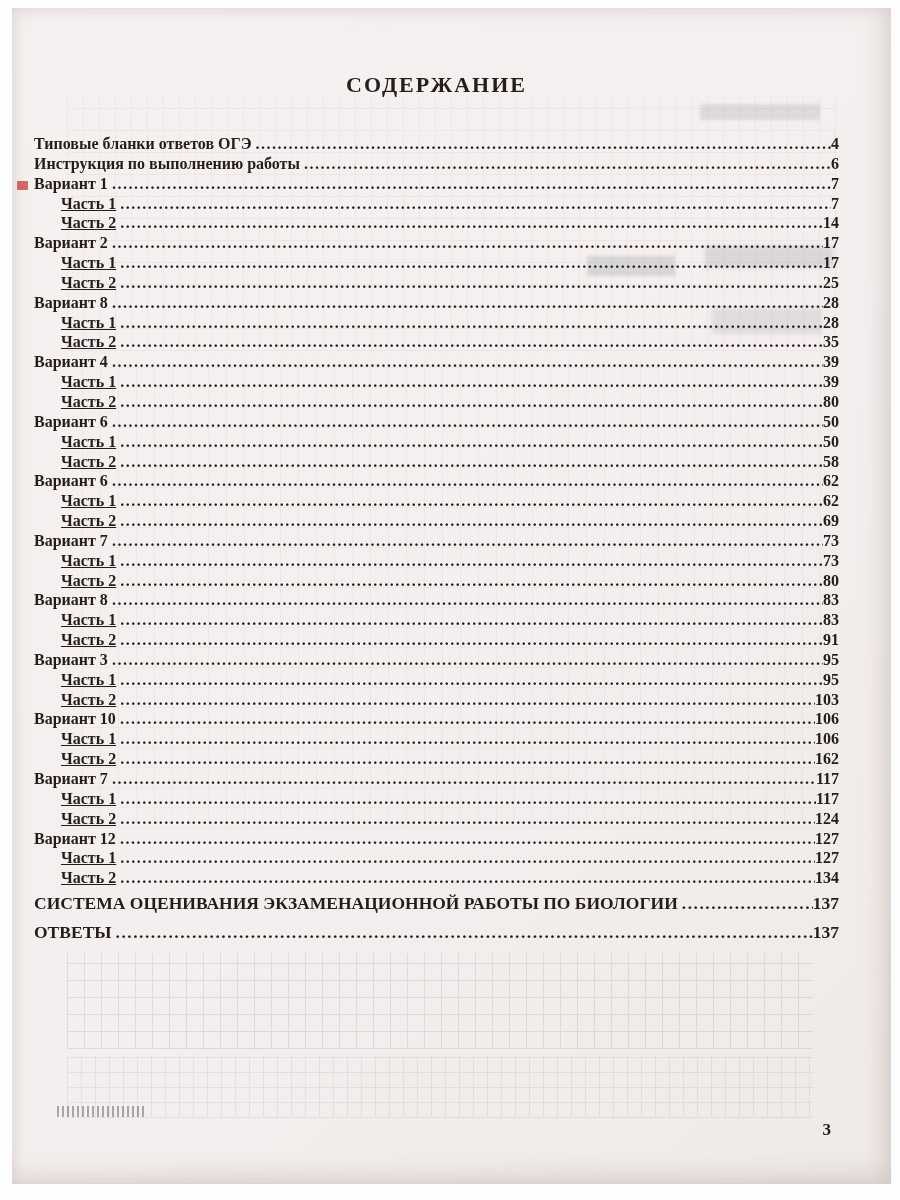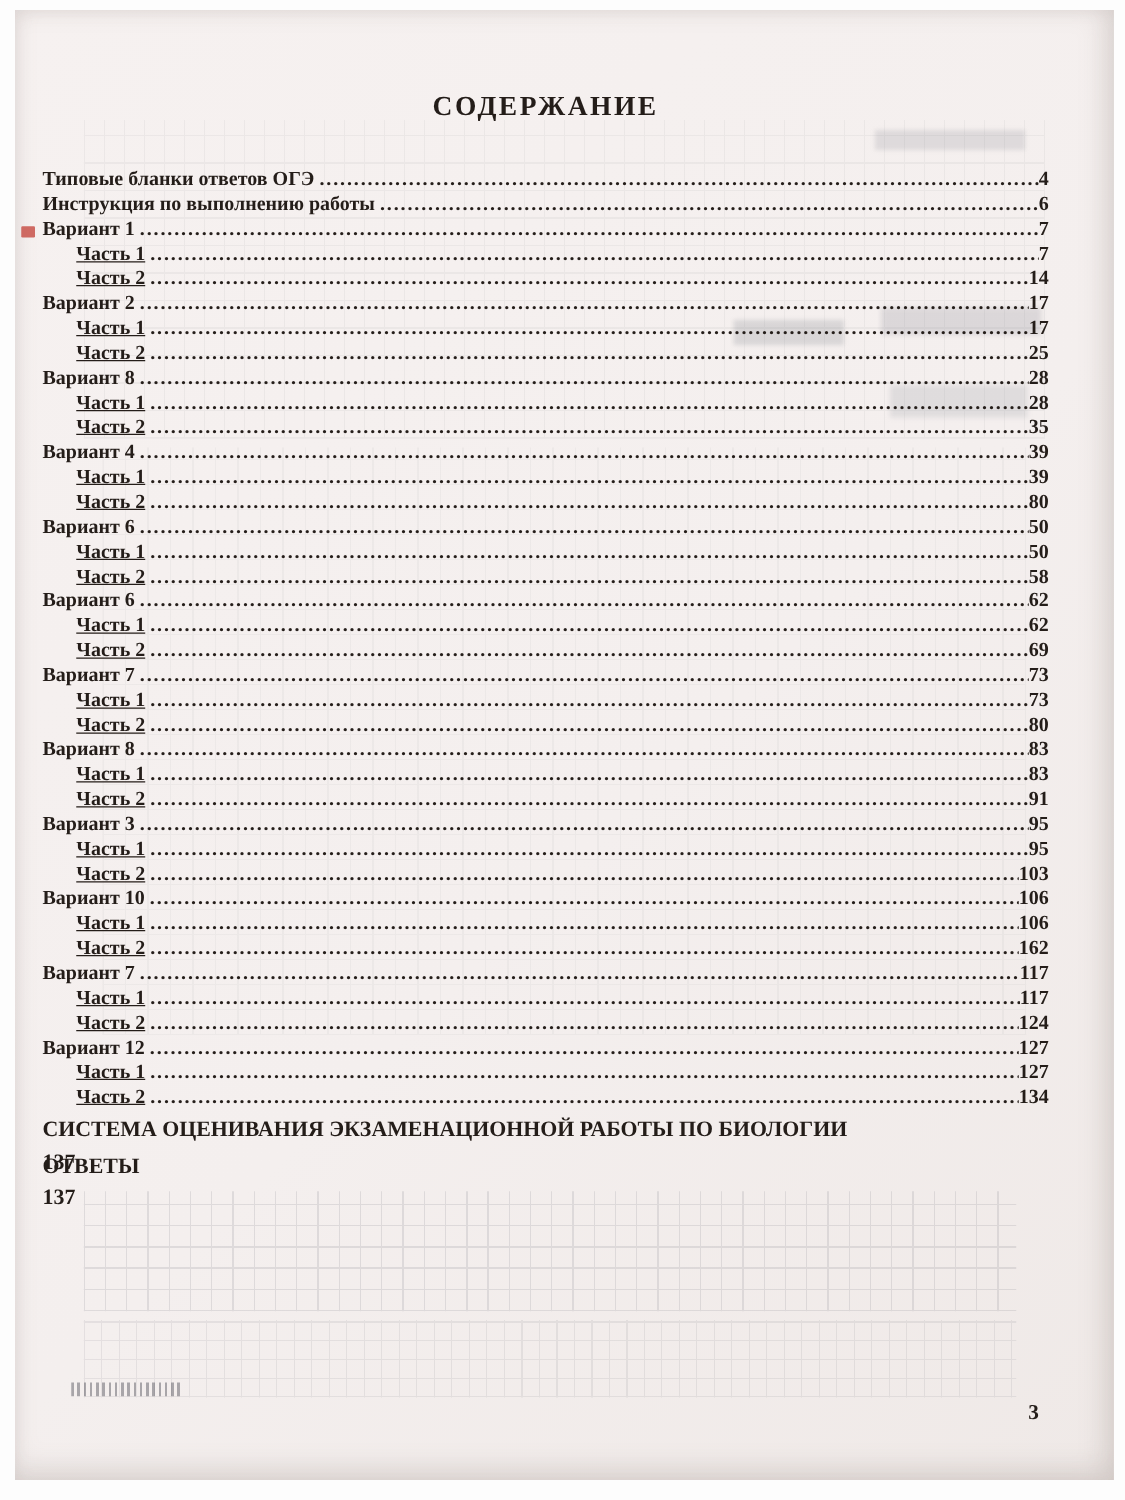--- a/index.html
+++ b/index.html
@@ -88,21 +88,21 @@
   .toc-row .lab{white-space:nowrap;}
   .toc-row.lvl1 .lab{padding-left:27px;text-decoration:underline;}
   .dots{
     flex:1 1 auto;
     overflow:hidden;
     white-space:nowrap;
     letter-spacing:1.5px;
     padding:0 3px 0 4px;
   }
   .pg{white-space:nowrap;}
-  .toc-row.emph{font-size:17.5px;height:25.5px;line-height:25.5px;margin-top:3px;flex-direction:column;}
+  .toc-row.emph{font-size:17.5px;height:25.5px;line-height:25.5px;margin-top:3px;}
   .pageno{
     position:absolute;
     right:60px;top:1112px;
     font-size:17px;font-weight:bold;color:#241d19;
   }
 </style>
 </head>
 <body>
 
 <div class="scan">

